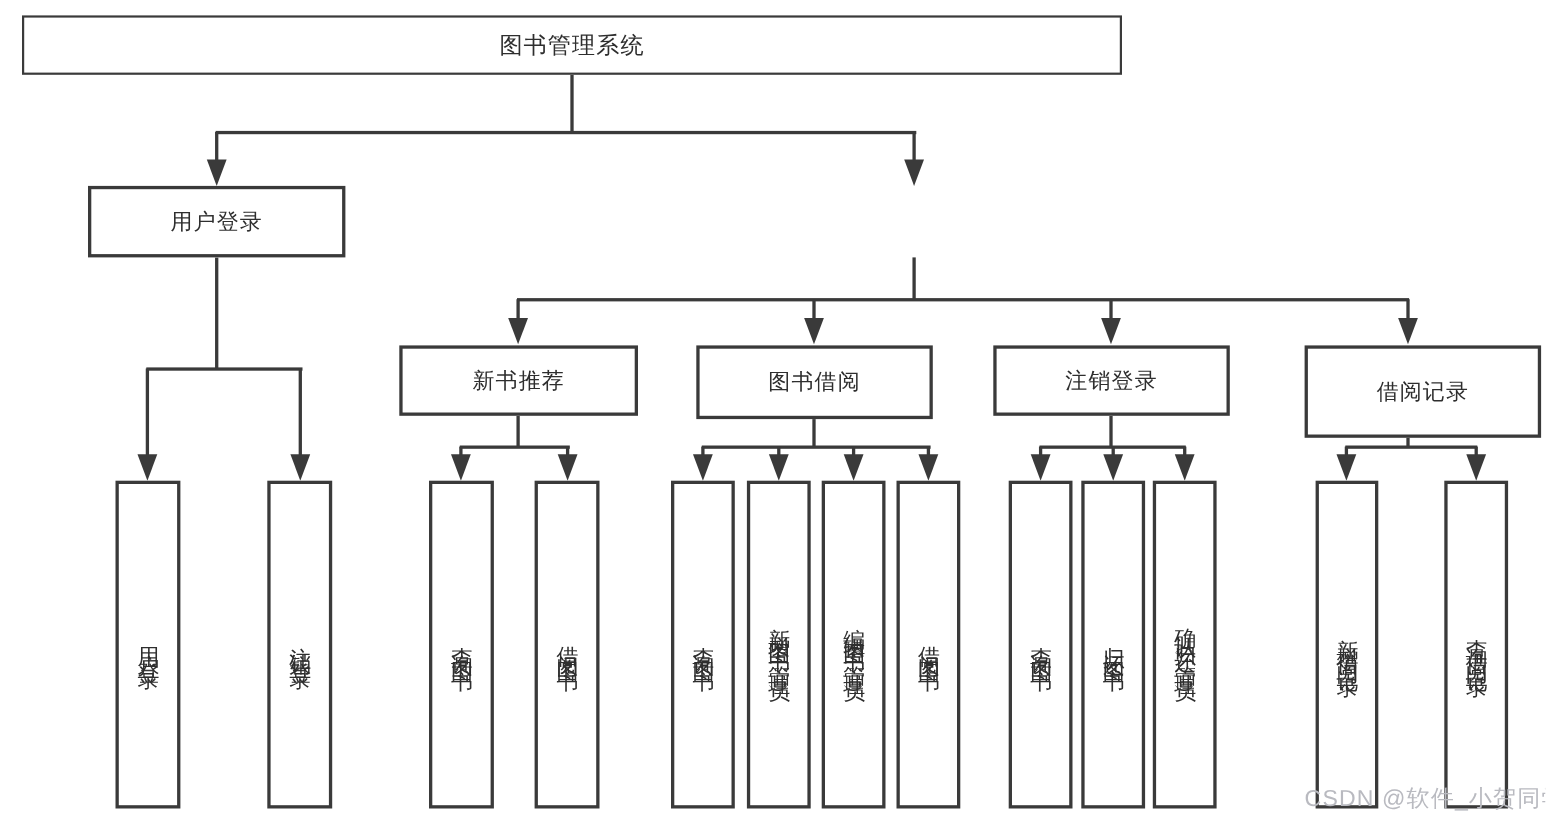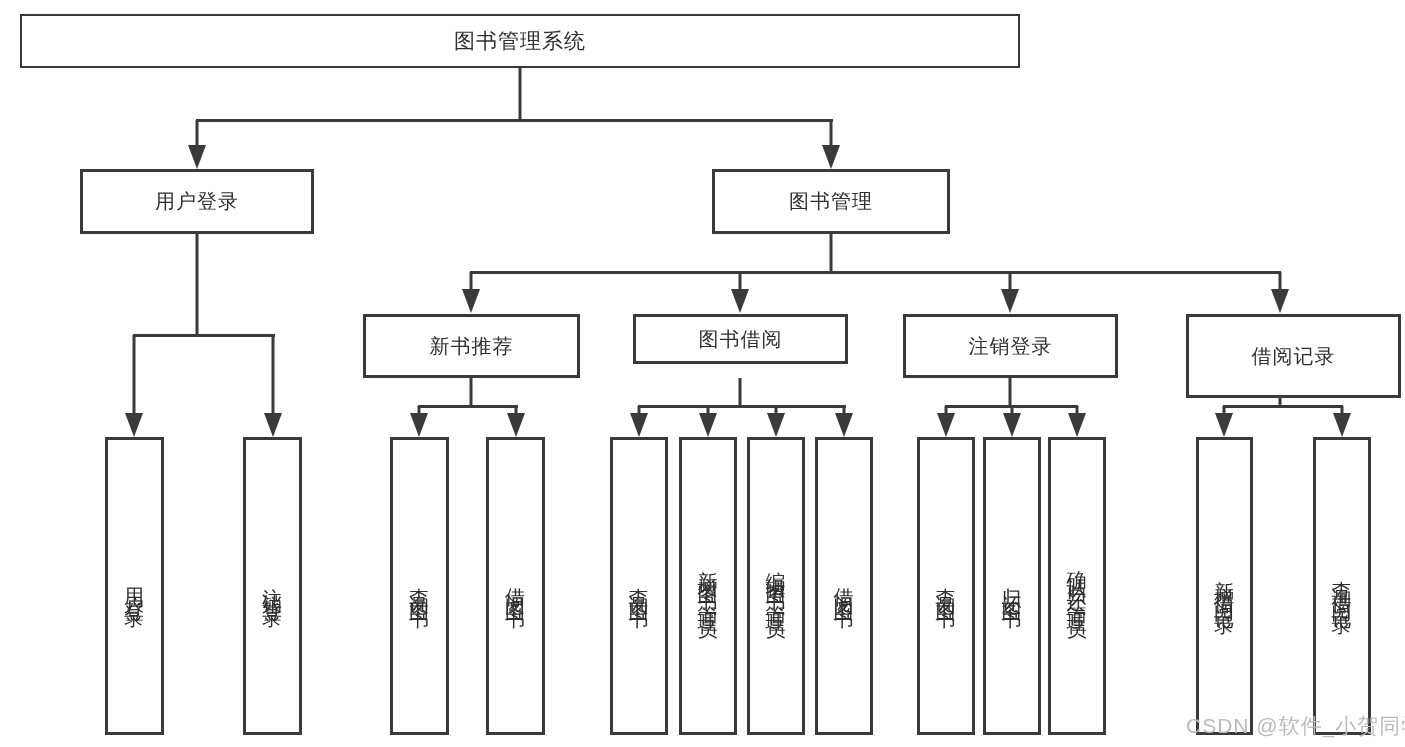--- a/index.html
+++ b/index.html
@@ -131,28 +131,25 @@
   <div class="arw" style="left:1224px;top:413px;"></div>
   <div class="arw" style="left:1342px;top:413px;"></div>
 
   <div class="node root" style="left:20px;top:14px;width:1000px;height:54px;">
     <span>图书管理系统</span>
   </div>
 
   <div class="node" style="left:80px;top:169px;width:234px;height:65px;">
     <span>用户登录</span>
   </div>
-  <div class="node" style="left:712px;top:169px;width:238px;height:65px;">
-    <span>图书管理</span>
-  </div>
 
   <div class="node" style="left:363px;top:314px;width:217px;height:64px;font-family:Liberation Mono, monospace;">
     <span>新书推荐</span>
   </div>
-  <div class="node" style="left:633px;top:314px;width:215px;height:50px;">
+  <div class="node" style="left:633px;top:314px;width:215px;height:67px;">
     <span>图书借阅</span>
   </div>
   <div class="node" style="left:903px;top:314px;width:215px;height:64px;">
     <span>注销登录</span>
   </div>
   <div class="node" style="left:1186px;top:314px;width:215px;height:84px;">
     <span>借阅记录</span>
   </div>
 
   <div class="leaf" style="left:105px;width:59px;">

